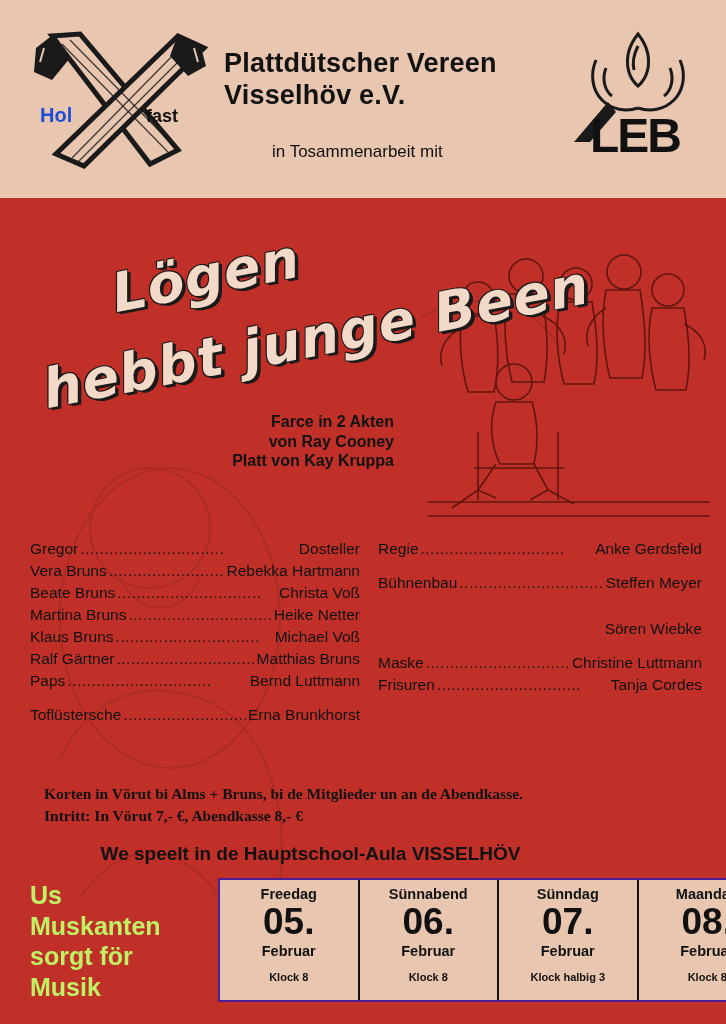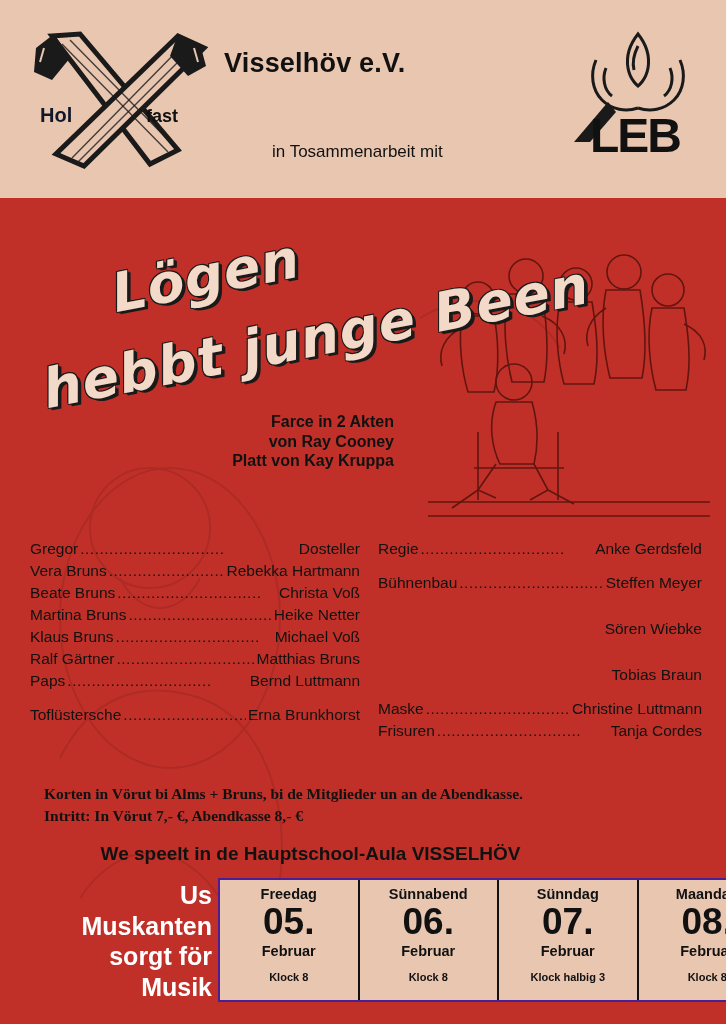--- a/index.html
+++ b/index.html
@@ -33,21 +33,21 @@
   .logo-x {
     position: absolute;
     left: 18px; top: 18px;
     width: 190px; height: 160px;
   }
   .logo-x .hol {
     position: absolute;
     left: 22px; top: 86px;
     font-size: 20px;
     font-weight: bold;
-    color: #0f172a;
+    color: #1d4ed8;
     font-family: "Liberation Sans", sans-serif;
   }
   .logo-x .fast {
     position: absolute;
     left: 128px; top: 88px;
     font-size: 18px;
     font-weight: bold;
     color: #111;
   }
   .verein-title {
@@ -188,24 +188,24 @@
     color: #111;
     padding-left: 44px;
     box-sizing: border-box;
   }
 
   
   .musicians {
     position: absolute;
     left: 30px; top: 682px;
     width: 182px;
-    text-align: right;
+    text-align: left;
     font-weight: bold;
     font-size: 25px;
-    color: #ffffff;
+    color: #bef264;
     line-height: 1.22;
   }
 
   
   .dates {
     position: absolute;
     left: 218px; top: 680px;
     width: 560px;
     height: 124px;
     background: #e9c6b0;
@@ -267,20 +267,21 @@
 
           <path d="M160 16 L182 26 L188 48 L170 58 L152 38 Z" fill="#1a1a1a"></path>
           <path d="M176 30 L180 44" stroke="#e9c6b0" stroke-width="2" fill="none"></path>
         </g>
       </svg>
       <div class="hol">Hol</div>
       <div class="fast">fast</div>
     </div>
 
     <div class="verein-title">
+      <div>Plattdütscher Vereen</div>
       <div>Visselhöv e.V.</div>
     </div>
 
     <div class="verein-sub">in Tosammenarbeit mit</div>
 
     <div class="leb-logo">
       <svg width="140" height="160" viewBox="0 0 140 160">
         <g fill="none" stroke="#1a1a1a" stroke-width="3">
           <path d="M70 18 C62 28 58 40 60 52 C62 64 70 70 70 70 C70 70 78 64 80 52 C82 40 78 28 70 18 Z"></path>
           <path d="M70 30 C66 38 64 46 66 54"></path>
@@ -406,23 +407,20 @@
         </div>
         <div class="cast-spacer"></div>
         <div class="cast-row">
           <span class="nm">Bühnenbau</span>
           <span class="dots">..............................</span>
           <span class="act">Steffen Meyer</span>
         </div>
         <div class="cast-row plain">
           <span class="act">Sören Wiebke</span>
         </div>
-        <div class="cast-row plain">
-          <span class="act">Tobias Braun</span>
-        </div>
         <div class="cast-spacer"></div>
         <div class="cast-row">
           <span class="nm">Maske</span>
           <span class="dots">..............................</span>
           <span class="act">Christine Luttmann</span>
         </div>
         <div class="cast-row">
           <span class="nm">Frisuren</span>
           <span class="dots">..............................</span>
           <span class="act">Tanja Cordes</span>

